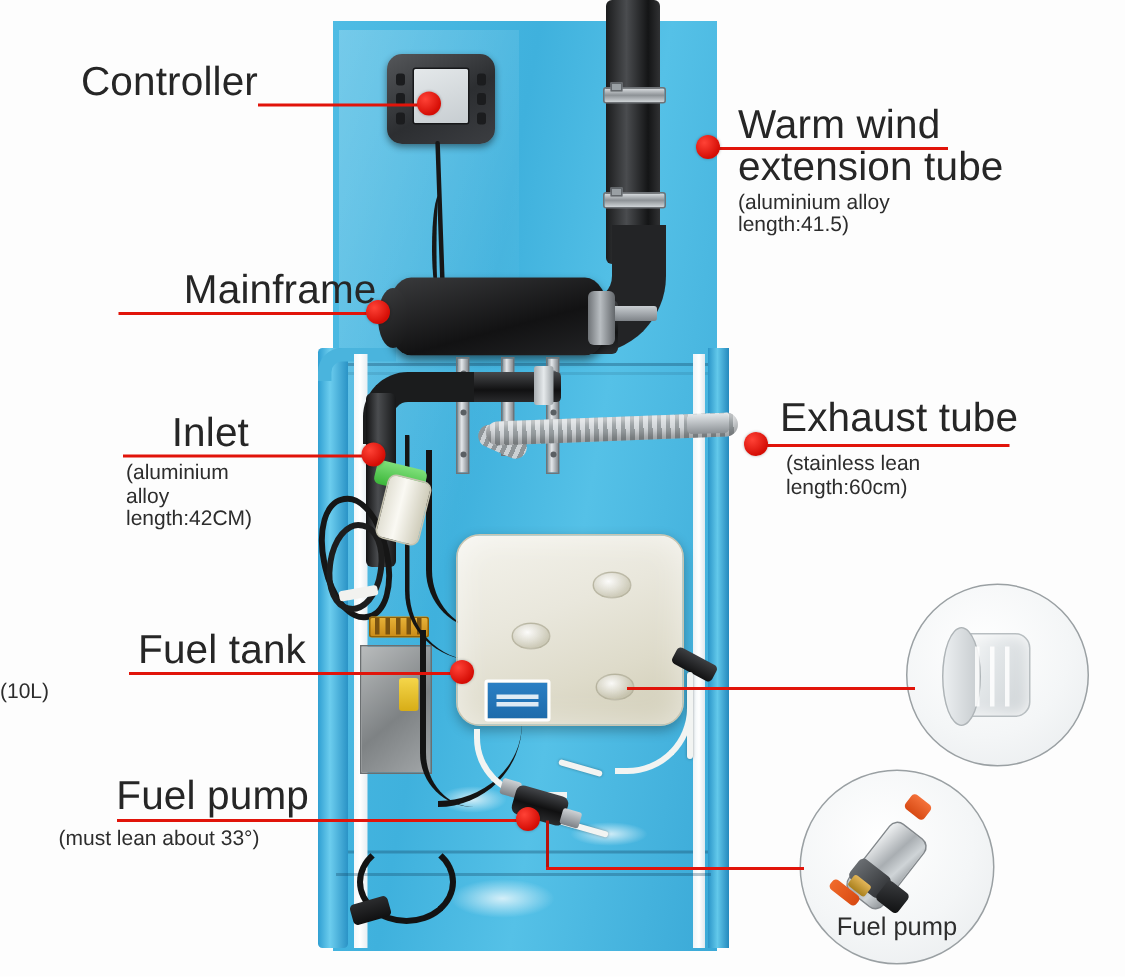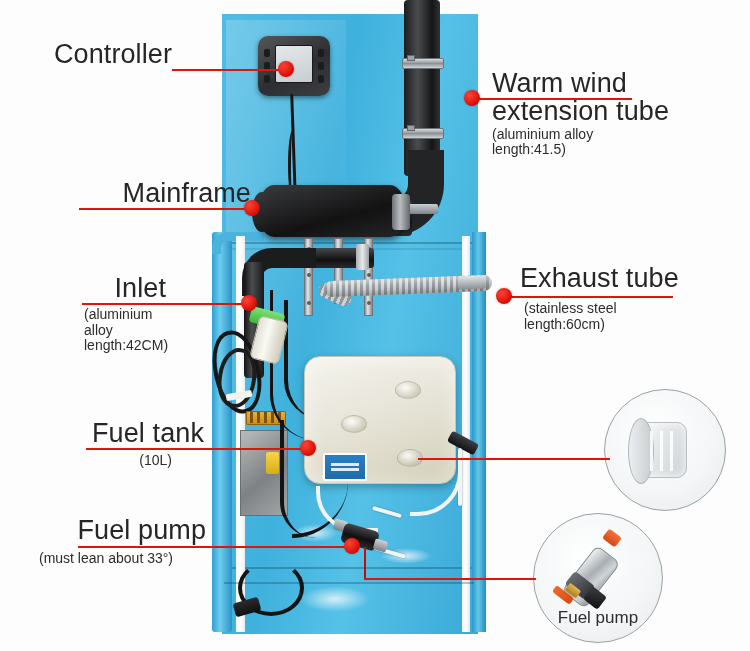--- a/index.html
+++ b/index.html
@@ -515,29 +515,29 @@
   </div>
   <div class="callout left" style="left:0px;top:306px;width:172px;">
     <div class="sub" style="text-align:left;padding-left:84px;">(aluminium alloy
 length:42CM)</div>
   </div>
 
   <div class="callout right" style="left:520px;top:264px;width:230px;">
     <div class="title">Exhaust tube</div>
   </div>
   <div class="callout right" style="left:524px;top:300px;width:226px;">
-    <div class="sub">(stainless steel
+    <div class="sub">(stainless lean
 length:60cm)</div>
   </div>
 
   <div class="callout left" style="left:0px;top:419px;width:204px;">
     <div class="title">Fuel tank</div>
   </div>
   <div class="callout left" style="left:0px;top:452px;width:172px;">
-    <div class="sub" style="text-align:right;">(10L)</div>
+    <div class="sub" style="text-align:left;">(10L)</div>
   </div>
 
   <div class="callout left" style="left:0px;top:516px;width:206px;">
     <div class="title">Fuel pump</div>
   </div>
   <div class="callout left" style="left:0px;top:550px;width:212px;">
     <div class="sub" style="text-align:center;">(must lean about 33°)</div>
   </div>
 
 </div>

